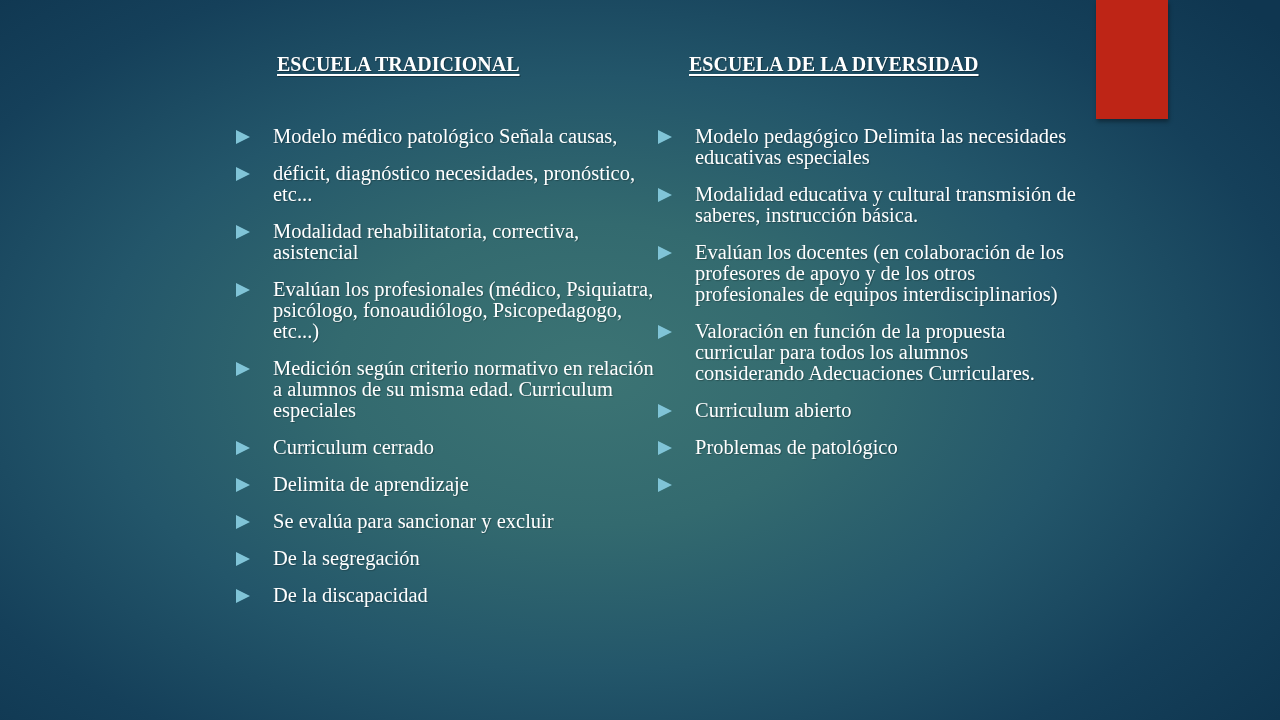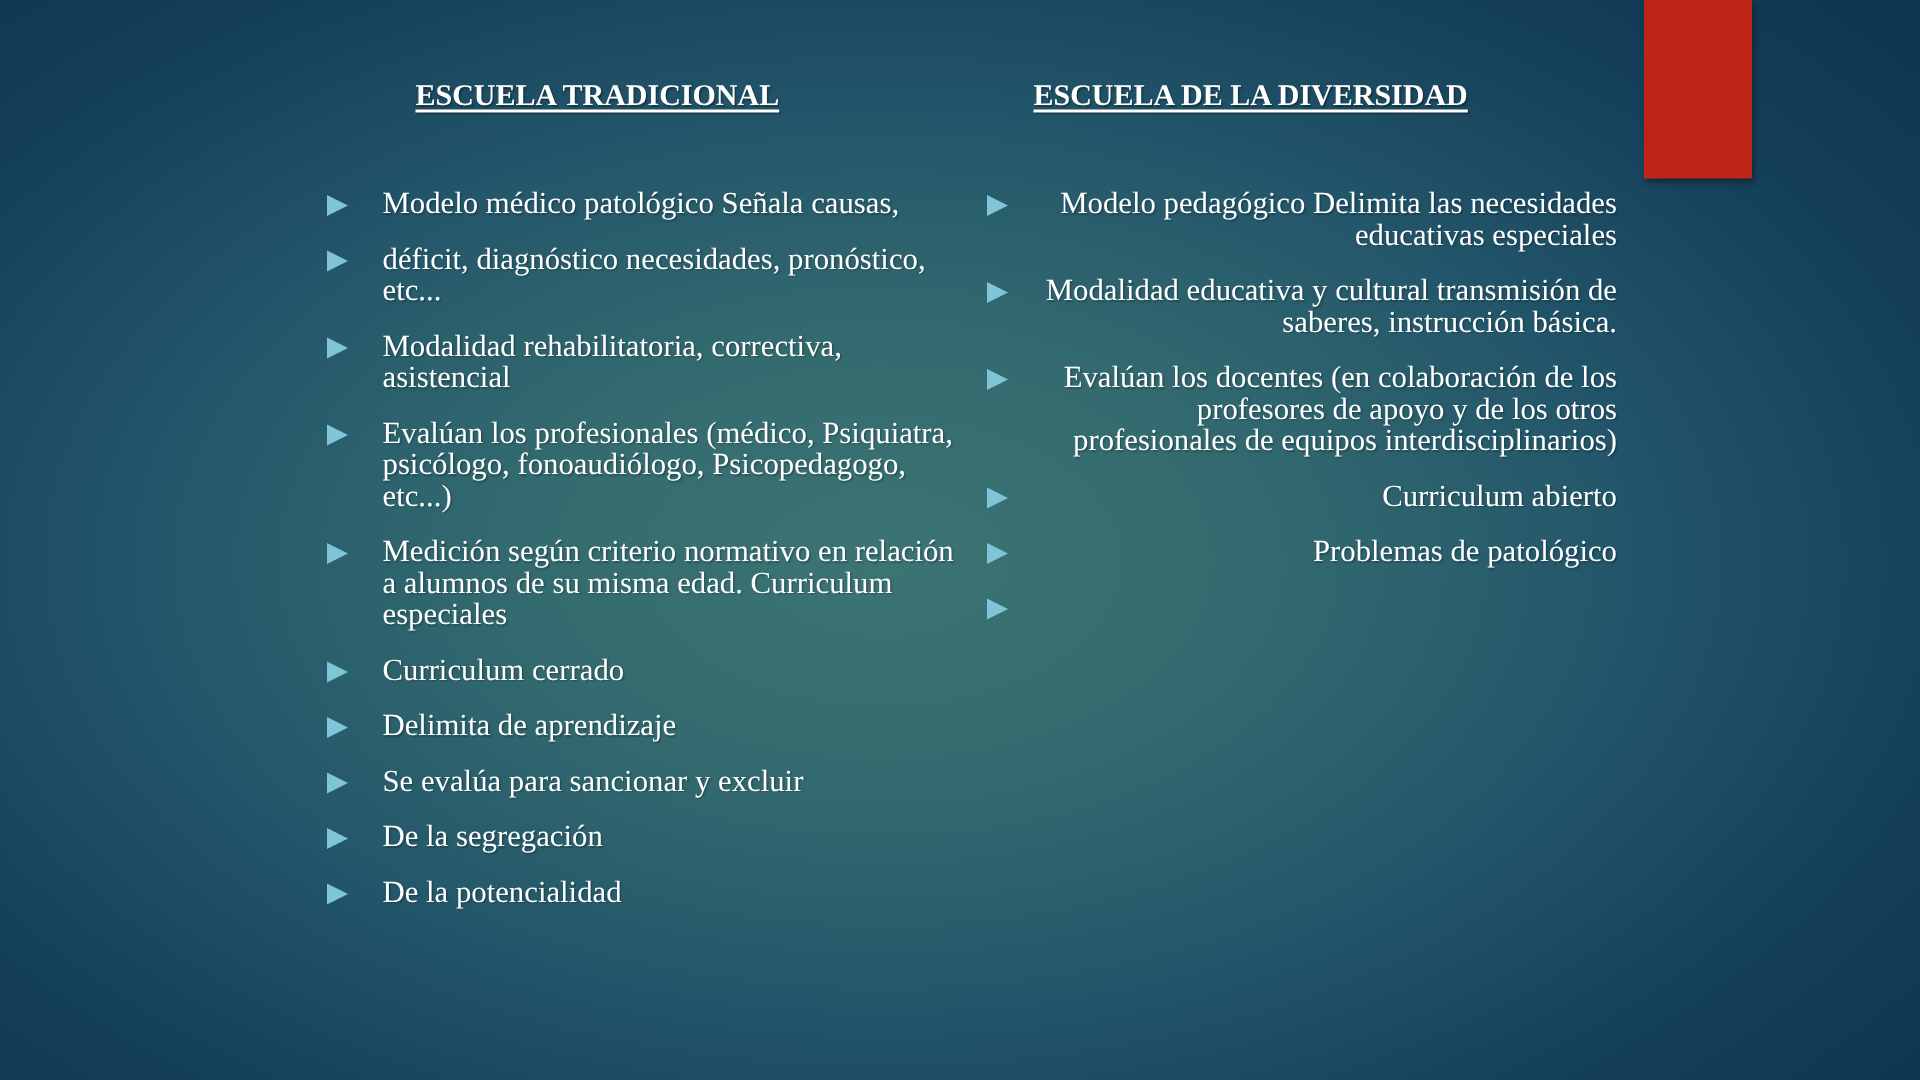--- a/index.html
+++ b/index.html
@@ -72,49 +72,50 @@
     .bullet {
       position: absolute;
       left: 0;
       top: 4px;
       width: 0;
       height: 0;
       border-top: 7px solid transparent;
       border-bottom: 7px solid transparent;
       border-left: 14px solid #80c4d7;
     }
-    .col-left .items .item { width: 383px; }
-    .col-right .items .item { width: 383px; text-align: right; }
+    .col-left .items .item { width: 383px; margin-left: 18px; }
+    .col-right .items .item { width: 383px; }
   </style>
 </head>
 <body>
 
 <div class="slide">
   <div class="accent-bar"></div>
 
   <div class="column col-left">
     <div class="col-header">ESCUELA TRADICIONAL</div>
     <ul class="items">
       <li class="item"><span class="bullet"></span><span>Modelo médico patológico Señala causas,</span></li>
       <li class="item"><span class="bullet"></span><span>déficit, diagnóstico necesidades, pronóstico, etc...</span></li>
       <li class="item"><span class="bullet"></span><span>Modalidad rehabilitatoria, correctiva, asistencial</span></li>
       <li class="item"><span class="bullet"></span><span>Evalúan los profesionales (médico, Psiquiatra, psicólogo, fonoaudiólogo, Psicopedagogo, etc...)</span></li>
       <li class="item"><span class="bullet"></span><span>Medición según criterio normativo en relación a alumnos de su misma edad. Curriculum especiales</span></li>
       <li class="item"><span class="bullet"></span><span>Curriculum cerrado</span></li>
       <li class="item"><span class="bullet"></span><span>Delimita de aprendizaje</span></li>
       <li class="item"><span class="bullet"></span><span>Se evalúa para sancionar y excluir</span></li>
       <li class="item"><span class="bullet"></span><span>De la segregación</span></li>
-      <li class="item"><span class="bullet"></span><span>De la potencialidad</span></li>
+      <li class="item"><span class="bullet"></span><span>De la discapacidad</span></li>
     </ul>
   </div>
 
   <div class="column col-right">
     <div class="col-header">ESCUELA DE LA DIVERSIDAD</div>
     <ul class="items">
       <li class="item"><span class="bullet"></span><span>Modelo pedagógico Delimita las necesidades educativas especiales</span></li>
       <li class="item"><span class="bullet"></span><span>Modalidad educativa y cultural transmisión de saberes, instrucción básica.</span></li>
       <li class="item"><span class="bullet"></span><span>Evalúan los docentes (en colaboración de los profesores de apoyo y de los otros profesionales de equipos interdisciplinarios)</span></li>
+      <li class="item"><span class="bullet"></span><span>Valoración en función de la propuesta curricular para todos los alumnos considerando Adecuaciones Curriculares.</span></li>
       <li class="item"><span class="bullet"></span><span>Curriculum abierto</span></li>
       <li class="item"><span class="bullet"></span><span>Problemas de patológico</span></li>
       <li class="item"><span class="bullet"></span></li>
     </ul>
   </div>
 </div>
 
 </body></html>

